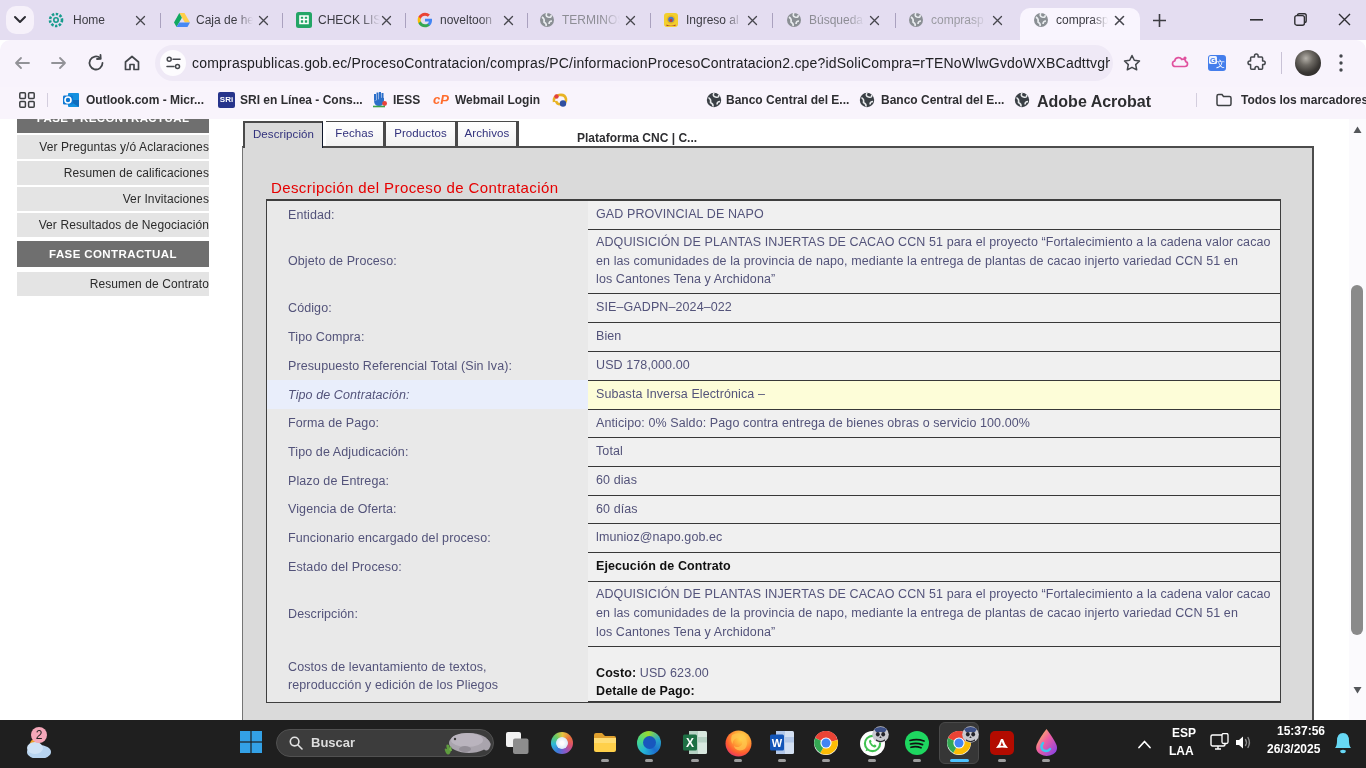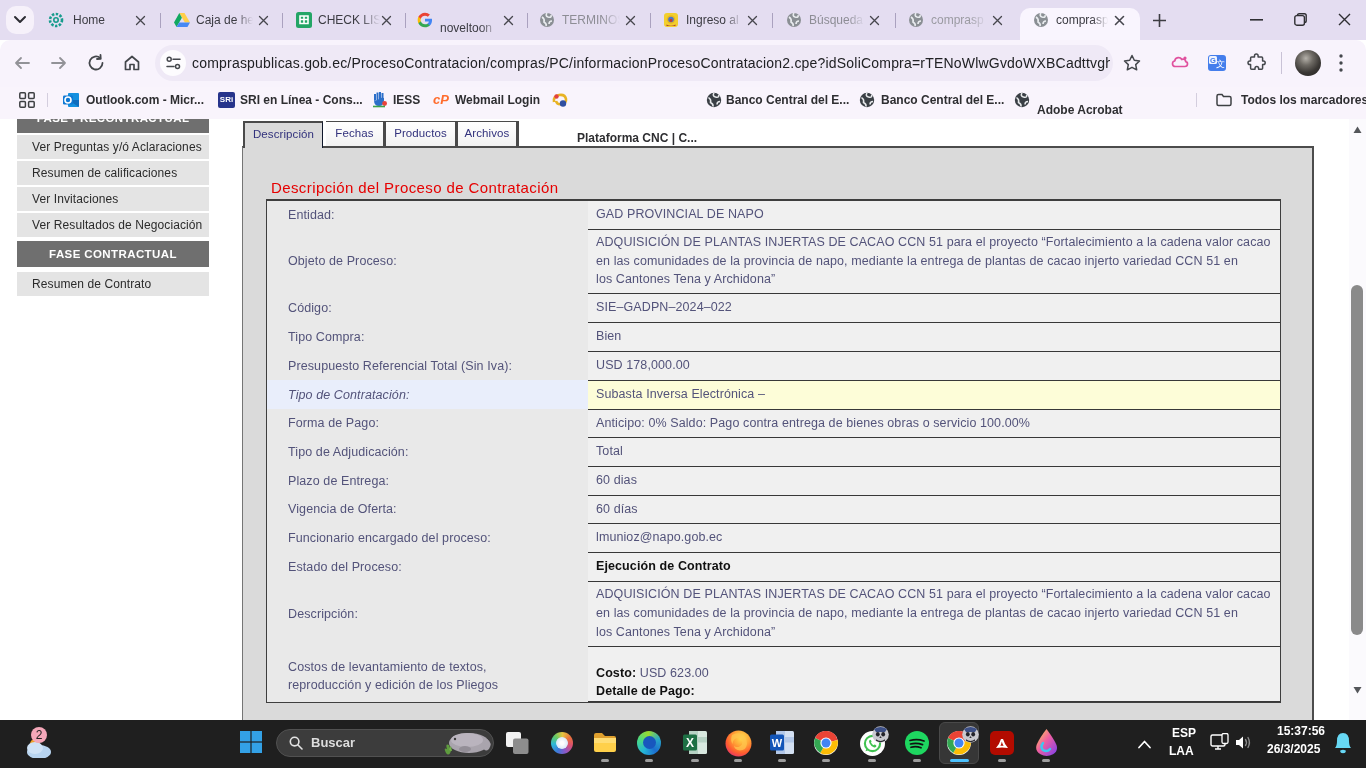--- a/index.html
+++ b/index.html
@@ -9,21 +9,21 @@
   
   #tabstrip { left:0; top:0; width:1366px; height:40px; background:#e4ddf1; }
   #toolbar { left:0; top:40px; width:1366px; height:47px; background:#f8f3fc; border-radius:10px 10px 0 0; }
   #bookbar { left:0; top:87px; width:1366px; height:32px; background:#f9f4fc; }
   #page { left:0; top:119px; width:1366px; height:601px; background:#ffffff; }
   #taskbar { left:0; top:720px; width:1366px; height:48px; background:#1f1f1f; }
   .tabtitle { position:absolute; top:13px; font-size:12px; color:#3b3b42; white-space:nowrap; overflow:hidden; }
   .tabsep { position:absolute; top:13px; width:1px; height:15px; background:#aaa1bf; }
   .fade { -webkit-mask-image:linear-gradient(90deg,#000 70%,transparent 100%); mask-image:linear-gradient(90deg,#000 70%,transparent 100%); }
   
-  .side-item { position:absolute; left:17px; width:192px; background:#e4e4e4; color:#2b2b2b; font-size:12px; line-height:24px; padding-left:15px; letter-spacing:0.1px; white-space:nowrap; }
+  .side-item { position:absolute; left:17px; width:192px; background:#e4e4e4; color:#2b2b2b; font-size:12px; line-height:24px; padding-left:15px; letter-spacing:0.1px; white-space:nowrap;text-align:right; }
   .side-head { position:absolute; left:17px; width:192px; background:#6f6f6f; color:#ffffff; font-size:11.5px; font-weight:bold; text-align:center; letter-spacing:0.4px; overflow:hidden; }
   
   .ctab { position:absolute; top:121px; height:25px; font-size:11.5px; color:#31317c; text-align:center; line-height:23.5px; letter-spacing:0.1px; }
   
   #tbl { left:266px; top:199px; width:1015px; border:1px solid #3e3e3e; border-top:2px solid #3e3e3e; }
   table { border-collapse:collapse; width:1013px; table-layout:fixed; }
   td { font-size:12.5px; color:#53537a; letter-spacing:0.1px; vertical-align:middle; }
   td.l { width:321px; background:#e9e9e9; padding-left:21px; }
   td.v { background:#f0f0f0; padding-left:8px; line-height:18.8px; white-space:nowrap; border-bottom:1px solid #383838; }
   tr.hl td.l { background:#e9eefb;font-style:italic; }
@@ -77,21 +77,21 @@
     <path d="M1.5 1.5 L9.5 9.5 M9.5 1.5 L1.5 9.5" stroke="#46464d" stroke-width="1.3" stroke-linecap="round"></path>
   </svg>
 <div class="tabsep" style="left:405px;"></div>
 
 <svg class="abs" style="left:417px;top:12px" width="16" height="16" viewBox="0 0 48 48">
     <path fill="#4285F4" d="M45.1 24.5c0-1.6-.1-3.1-.4-4.5H24v8.5h11.8c-.5 2.8-2.1 5.1-4.4 6.7v5.6h7.2c4.2-3.9 6.5-9.6 6.5-16.3z"></path>
     <path fill="#34A853" d="M24 46c6 0 11-2 14.7-5.4l-7.2-5.6c-2 1.3-4.5 2.1-7.5 2.1-5.8 0-10.7-3.9-12.4-9.2H4.2v5.8C7.9 41 15.4 46 24 46z"></path>
     <path fill="#FBBC05" d="M11.6 27.9c-.4-1.3-.7-2.6-.7-3.9s.2-2.7.7-3.9v-5.8H4.2C2.8 17 2 20.4 2 24s.8 7 2.2 9.7l7.4-5.8z"></path>
     <path fill="#EA4335" d="M24 10.9c3.3 0 6.2 1.1 8.5 3.3l6.4-6.4C35 4.2 30 2 24 2 15.4 2 7.9 7 4.2 14.3l7.4 5.8c1.7-5.3 6.6-9.2 12.4-9.2z"></path>
   </svg>
-<div class="tabtitle fade" style="left:440px;width:58px;margin-top:8px;">noveltoon</div>
+<div class="tabtitle fade" style="left:440px;width:58px;">noveltoon</div>
 <svg class="abs" style="left:503px;top:15px" width="11" height="11" viewBox="0 0 11 11">
     <path d="M1.5 1.5 L9.5 9.5 M9.5 1.5 L1.5 9.5" stroke="#46464d" stroke-width="1.3" stroke-linecap="round"></path>
   </svg>
 <div class="tabsep" style="left:527px;"></div>
 
 <svg class="abs" style="left:539px;top:12px" width="16" height="16" viewBox="0 0 16 16">
     <circle cx="8" cy="8" r="7" fill="#8a8f94"></circle>
     <path d="M3 5 Q6 7 5 10 Q8 12 7 14 M8 1 Q6 4 9 5 Q13 6 12 3 M13 9 Q10 9 10 12" stroke="#e9ecef" stroke-width="1.6" fill="none"></path>
   </svg>
 <div class="tabtitle fade" style="left:562px;width:58px;color:#8d8d95;">TERMINOS</div>
@@ -254,21 +254,21 @@
 <svg class="abs" style="left:859px;top:92px" width="16" height="16" viewBox="0 0 16 16">
     <circle cx="8" cy="8" r="7.2" fill="#3a3f45"></circle>
     <path d="M2.5 5.5 Q5.5 7.5 4.5 10.5 Q7.5 12 7 14.5 M8 0.8 Q6 4 9.5 5 Q13.5 6 12.5 3 M14 9.5 Q11 9.5 11 12.5" stroke="#e8eaec" stroke-width="1.5" fill="none"></path>
   </svg>
 <div class="trayt" style="left:881px;top:93px;color:#2e2e31;font-size:12px;">Banco Central del E...</div>
 
 <svg class="abs" style="left:1014px;top:92px" width="16" height="16" viewBox="0 0 16 16">
     <circle cx="8" cy="8" r="7.2" fill="#3a3f45"></circle>
     <path d="M2.5 5.5 Q5.5 7.5 4.5 10.5 Q7.5 12 7 14.5 M8 0.8 Q6 4 9.5 5 Q13.5 6 12.5 3 M14 9.5 Q11 9.5 11 12.5" stroke="#e8eaec" stroke-width="1.5" fill="none"></path>
   </svg>
-<div class="trayt" style="left:1037px;top:93px;color:#2e2e31;font-size:12px;margin-top:10px;">Adobe Acrobat</div>
+<div class="trayt" style="left:1037px;top:93px;color:#2e2e31;font-size:16px;">Adobe Acrobat</div>
 
 <div class="abs" style="left:1196px;top:93px;width:1px;height:14px;background:#d4cede;"></div>
 <svg class="abs" style="left:1216px;top:93px" width="16" height="14" viewBox="0 0 16 14">
     <path d="M1 3 Q1 1.5 2.5 1.5 L6 1.5 L7.5 3.5 L13.5 3.5 Q15 3.5 15 5 L15 11 Q15 12.5 13.5 12.5 L2.5 12.5 Q1 12.5 1 11 Z" fill="none" stroke="#3e4043" stroke-width="1.5"></path>
   </svg>
 <div class="trayt" style="left:1241px;top:93px;color:#2e2e31;font-size:12px;">Todos los marcadores</div>
 
 <div class="side-head" style="top:119px;height:14px;">
     <div style="margin-top:-7px;">FASE PRECONTRACTUAL</div>
   </div>

